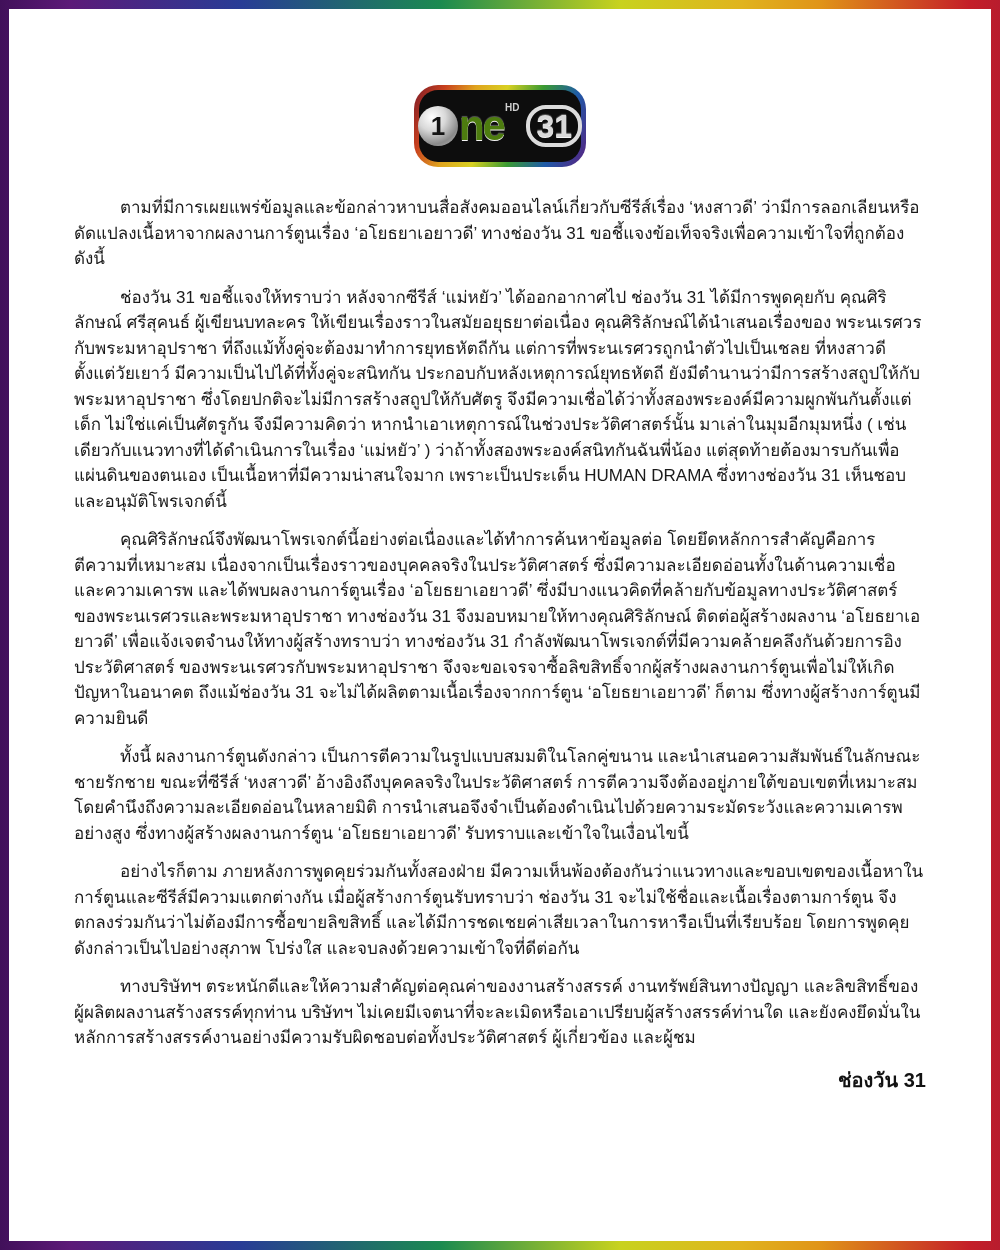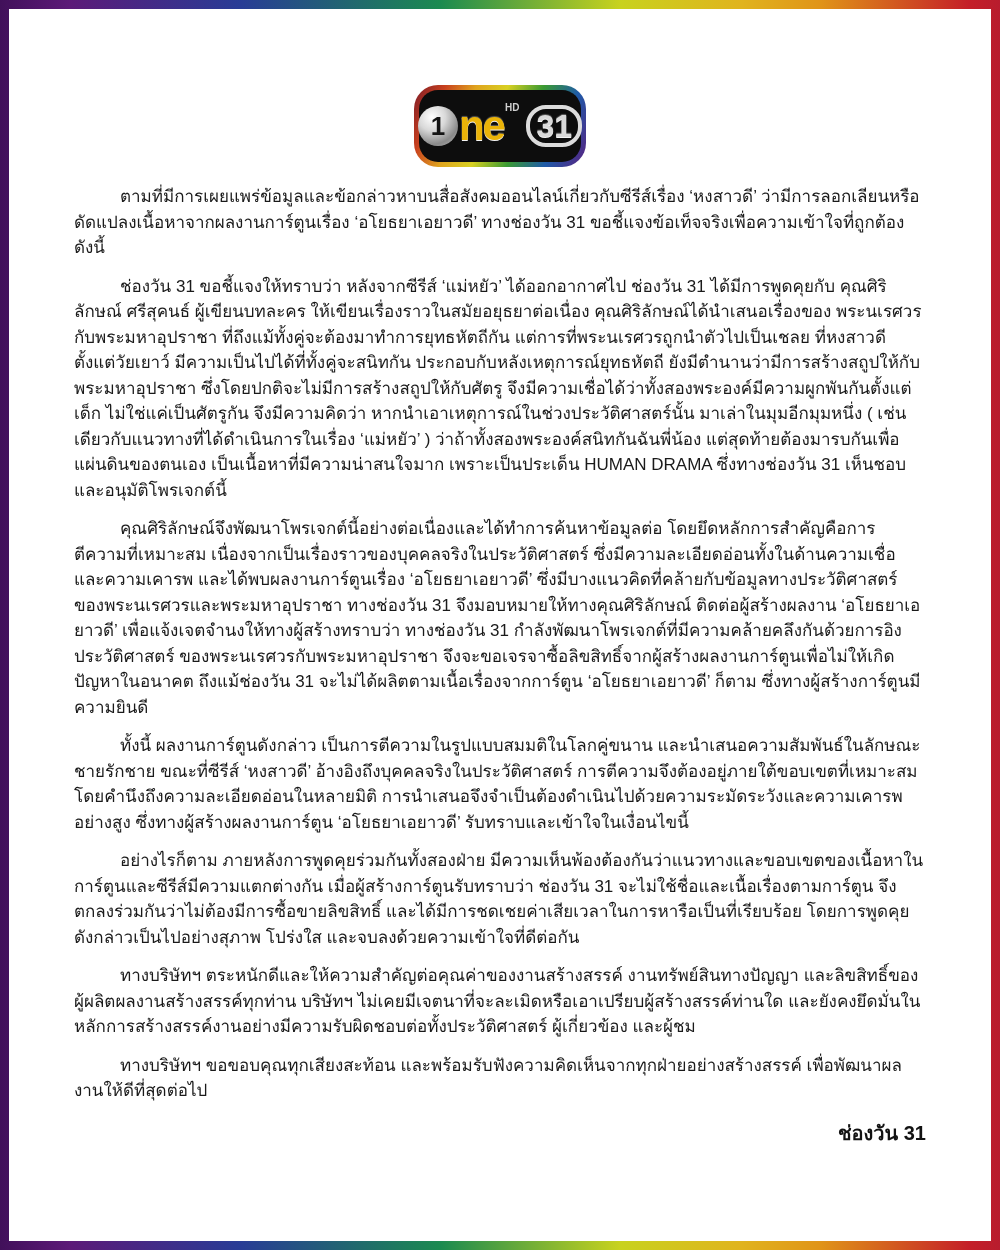--- a/index.html
+++ b/index.html
@@ -42,21 +42,21 @@
     width: 40px; height: 40px; border-radius: 50%;
     background: radial-gradient(circle at 35% 28%, #ffffff 0%, #d8d8d8 35%, #8a8a8a 70%, #b8b8b8 100%);
     display: flex; align-items: center; justify-content: center;
     flex: 0 0 auto;
   }
   .logo-circle span {
     color: #141414; font-weight: 800; font-size: 26px; line-height: 1;
   }
   .logo-ne {
     font-size: 42px; font-weight: 800; letter-spacing: -2px;
-    color: #eab308;
+    color: #4d7c0f;
     text-shadow: 0 1px 0 #f5f5f5, 0 -1px 1px #5a5a5a;
     line-height: 1; margin-left: 1px;
   }
   .logo-hd {
     font-size: 10px; font-weight: 800; color: #cfcfcf;
     align-self: flex-start; margin: 12px 2px 4px 1px;
   }
   .logo-31-box {
     margin-left: 5px;
     border: 4px solid #dcdcdc;
@@ -72,21 +72,21 @@
   
   .doc-title {
     margin: 52px 0 0 0;
     text-align: center;
     font-size: 29px;
     font-weight: 800;
     color: #121212;
   }
   .doc-body {
     width: 852px;
-    margin: 17px auto 0 auto;
+    margin: 28px auto 0 auto;
     font-size: 17px;
     line-height: 1.5;
     color: #1a1a1a;
   }
   .doc-body p {
     margin: 0 0 13px 0;
     text-indent: 46px;
     text-align: left;
   }
   .signature-block {
@@ -116,21 +116,20 @@
     </div>
 
 
     <div class="doc-body">
       <p>ตามที่มีการเผยแพร่ข้อมูลและข้อกล่าวหาบนสื่อสังคมออนไลน์เกี่ยวกับซีรีส์เรื่อง ‘หงสาวดี’ ว่ามีการลอกเลียนหรือดัดแปลงเนื้อหาจากผลงานการ์ตูนเรื่อง ‘อโยธยาเอยาวดี’ ทางช่องวัน 31 ขอชี้แจงข้อเท็จจริงเพื่อความเข้าใจที่ถูกต้อง ดังนี้</p>
       <p>ช่องวัน 31 ขอชี้แจงให้ทราบว่า หลังจากซีรีส์ ‘แม่หยัว’ ได้ออกอากาศไป ช่องวัน 31 ได้มีการพูดคุยกับ คุณศิริลักษณ์ ศรีสุคนธ์ ผู้เขียนบทละคร ให้เขียนเรื่องราวในสมัยอยุธยาต่อเนื่อง คุณศิริลักษณ์ได้นำเสนอเรื่องของ พระนเรศวรกับพระมหาอุปราชา ที่ถึงแม้ทั้งคู่จะต้องมาทำการยุทธหัตถีกัน แต่การที่พระนเรศวรถูกนำตัวไปเป็นเชลย ที่หงสาวดีตั้งแต่วัยเยาว์ มีความเป็นไปได้ที่ทั้งคู่จะสนิทกัน ประกอบกับหลังเหตุการณ์ยุทธหัตถี ยังมีตำนานว่ามีการสร้างสถูปให้กับพระมหาอุปราชา ซึ่งโดยปกติจะไม่มีการสร้างสถูปให้กับศัตรู จึงมีความเชื่อได้ว่าทั้งสองพระองค์มีความผูกพันกันตั้งแต่เด็ก ไม่ใช่แค่เป็นศัตรูกัน จึงมีความคิดว่า หากนำเอาเหตุการณ์ในช่วงประวัติศาสตร์นั้น มาเล่าในมุมอีกมุมหนึ่ง ( เช่นเดียวกับแนวทางที่ได้ดำเนินการในเรื่อง ‘แม่หยัว’ ) ว่าถ้าทั้งสองพระองค์สนิทกันฉันพี่น้อง แต่สุดท้ายต้องมารบกันเพื่อแผ่นดินของตนเอง เป็นเนื้อหาที่มีความน่าสนใจมาก เพราะเป็นประเด็น HUMAN DRAMA ซึ่งทางช่องวัน 31 เห็นชอบและอนุมัติโพรเจกต์นี้</p>
       <p>คุณศิริลักษณ์จึงพัฒนาโพรเจกต์นี้อย่างต่อเนื่องและได้ทำการค้นหาข้อมูลต่อ โดยยึดหลักการสำคัญคือการตีความที่เหมาะสม เนื่องจากเป็นเรื่องราวของบุคคลจริงในประวัติศาสตร์ ซึ่งมีความละเอียดอ่อนทั้งในด้านความเชื่อและความเคารพ และได้พบผลงานการ์ตูนเรื่อง ‘อโยธยาเอยาวดี’ ซึ่งมีบางแนวคิดที่คล้ายกับข้อมูลทางประวัติศาสตร์ของพระนเรศวรและพระมหาอุปราชา ทางช่องวัน 31 จึงมอบหมายให้ทางคุณศิริลักษณ์ ติดต่อผู้สร้างผลงาน ‘อโยธยาเอยาวดี’ เพื่อแจ้งเจตจำนงให้ทางผู้สร้างทราบว่า ทางช่องวัน 31 กำลังพัฒนาโพรเจกต์ที่มีความคล้ายคลึงกันด้วยการอิงประวัติศาสตร์ ของพระนเรศวรกับพระมหาอุปราชา จึงจะขอเจรจาซื้อลิขสิทธิ์จากผู้สร้างผลงานการ์ตูนเพื่อไม่ให้เกิดปัญหาในอนาคต ถึงแม้ช่องวัน 31 จะไม่ได้ผลิตตามเนื้อเรื่องจากการ์ตูน ‘อโยธยาเอยาวดี’ ก็ตาม ซึ่งทางผู้สร้างการ์ตูนมีความยินดี</p>
       <p>ทั้งนี้ ผลงานการ์ตูนดังกล่าว เป็นการตีความในรูปแบบสมมติในโลกคู่ขนาน และนำเสนอความสัมพันธ์ในลักษณะชายรักชาย ขณะที่ซีรีส์ ‘หงสาวดี’ อ้างอิงถึงบุคคลจริงในประวัติศาสตร์ การตีความจึงต้องอยู่ภายใต้ขอบเขตที่เหมาะสม โดยคำนึงถึงความละเอียดอ่อนในหลายมิติ การนำเสนอจึงจำเป็นต้องดำเนินไปด้วยความระมัดระวังและความเคารพอย่างสูง ซึ่งทางผู้สร้างผลงานการ์ตูน ‘อโยธยาเอยาวดี’ รับทราบและเข้าใจในเงื่อนไขนี้</p>
       <p>อย่างไรก็ตาม ภายหลังการพูดคุยร่วมกันทั้งสองฝ่าย มีความเห็นพ้องต้องกันว่าแนวทางและขอบเขตของเนื้อหาในการ์ตูนและซีรีส์มีความแตกต่างกัน เมื่อผู้สร้างการ์ตูนรับทราบว่า ช่องวัน 31 จะไม่ใช้ชื่อและเนื้อเรื่องตามการ์ตูน จึงตกลงร่วมกันว่าไม่ต้องมีการซื้อขายลิขสิทธิ์ และได้มีการชดเชยค่าเสียเวลาในการหารือเป็นที่เรียบร้อย โดยการพูดคุยดังกล่าวเป็นไปอย่างสุภาพ โปร่งใส และจบลงด้วยความเข้าใจที่ดีต่อกัน</p>
       <p>ทางบริษัทฯ ตระหนักดีและให้ความสำคัญต่อคุณค่าของงานสร้างสรรค์ งานทรัพย์สินทางปัญญา และลิขสิทธิ์ของผู้ผลิตผลงานสร้างสรรค์ทุกท่าน บริษัทฯ ไม่เคยมีเจตนาที่จะละเมิดหรือเอาเปรียบผู้สร้างสรรค์ท่านใด และยังคงยึดมั่นในหลักการสร้างสรรค์งานอย่างมีความรับผิดชอบต่อทั้งประวัติศาสตร์ ผู้เกี่ยวข้อง และผู้ชม</p>
-      <p>ทางบริษัทฯ ขอขอบคุณทุกเสียงสะท้อน และพร้อมรับฟังความคิดเห็นจากทุกฝ่ายอย่างสร้างสรรค์ เพื่อพัฒนาผลงานให้ดีที่สุดต่อไป</p>
     </div>
 
     <div class="signature-block">
       <div class="sig-name">ช่องวัน 31</div>
 
     </div>
 
   </div>
 </div>
 

